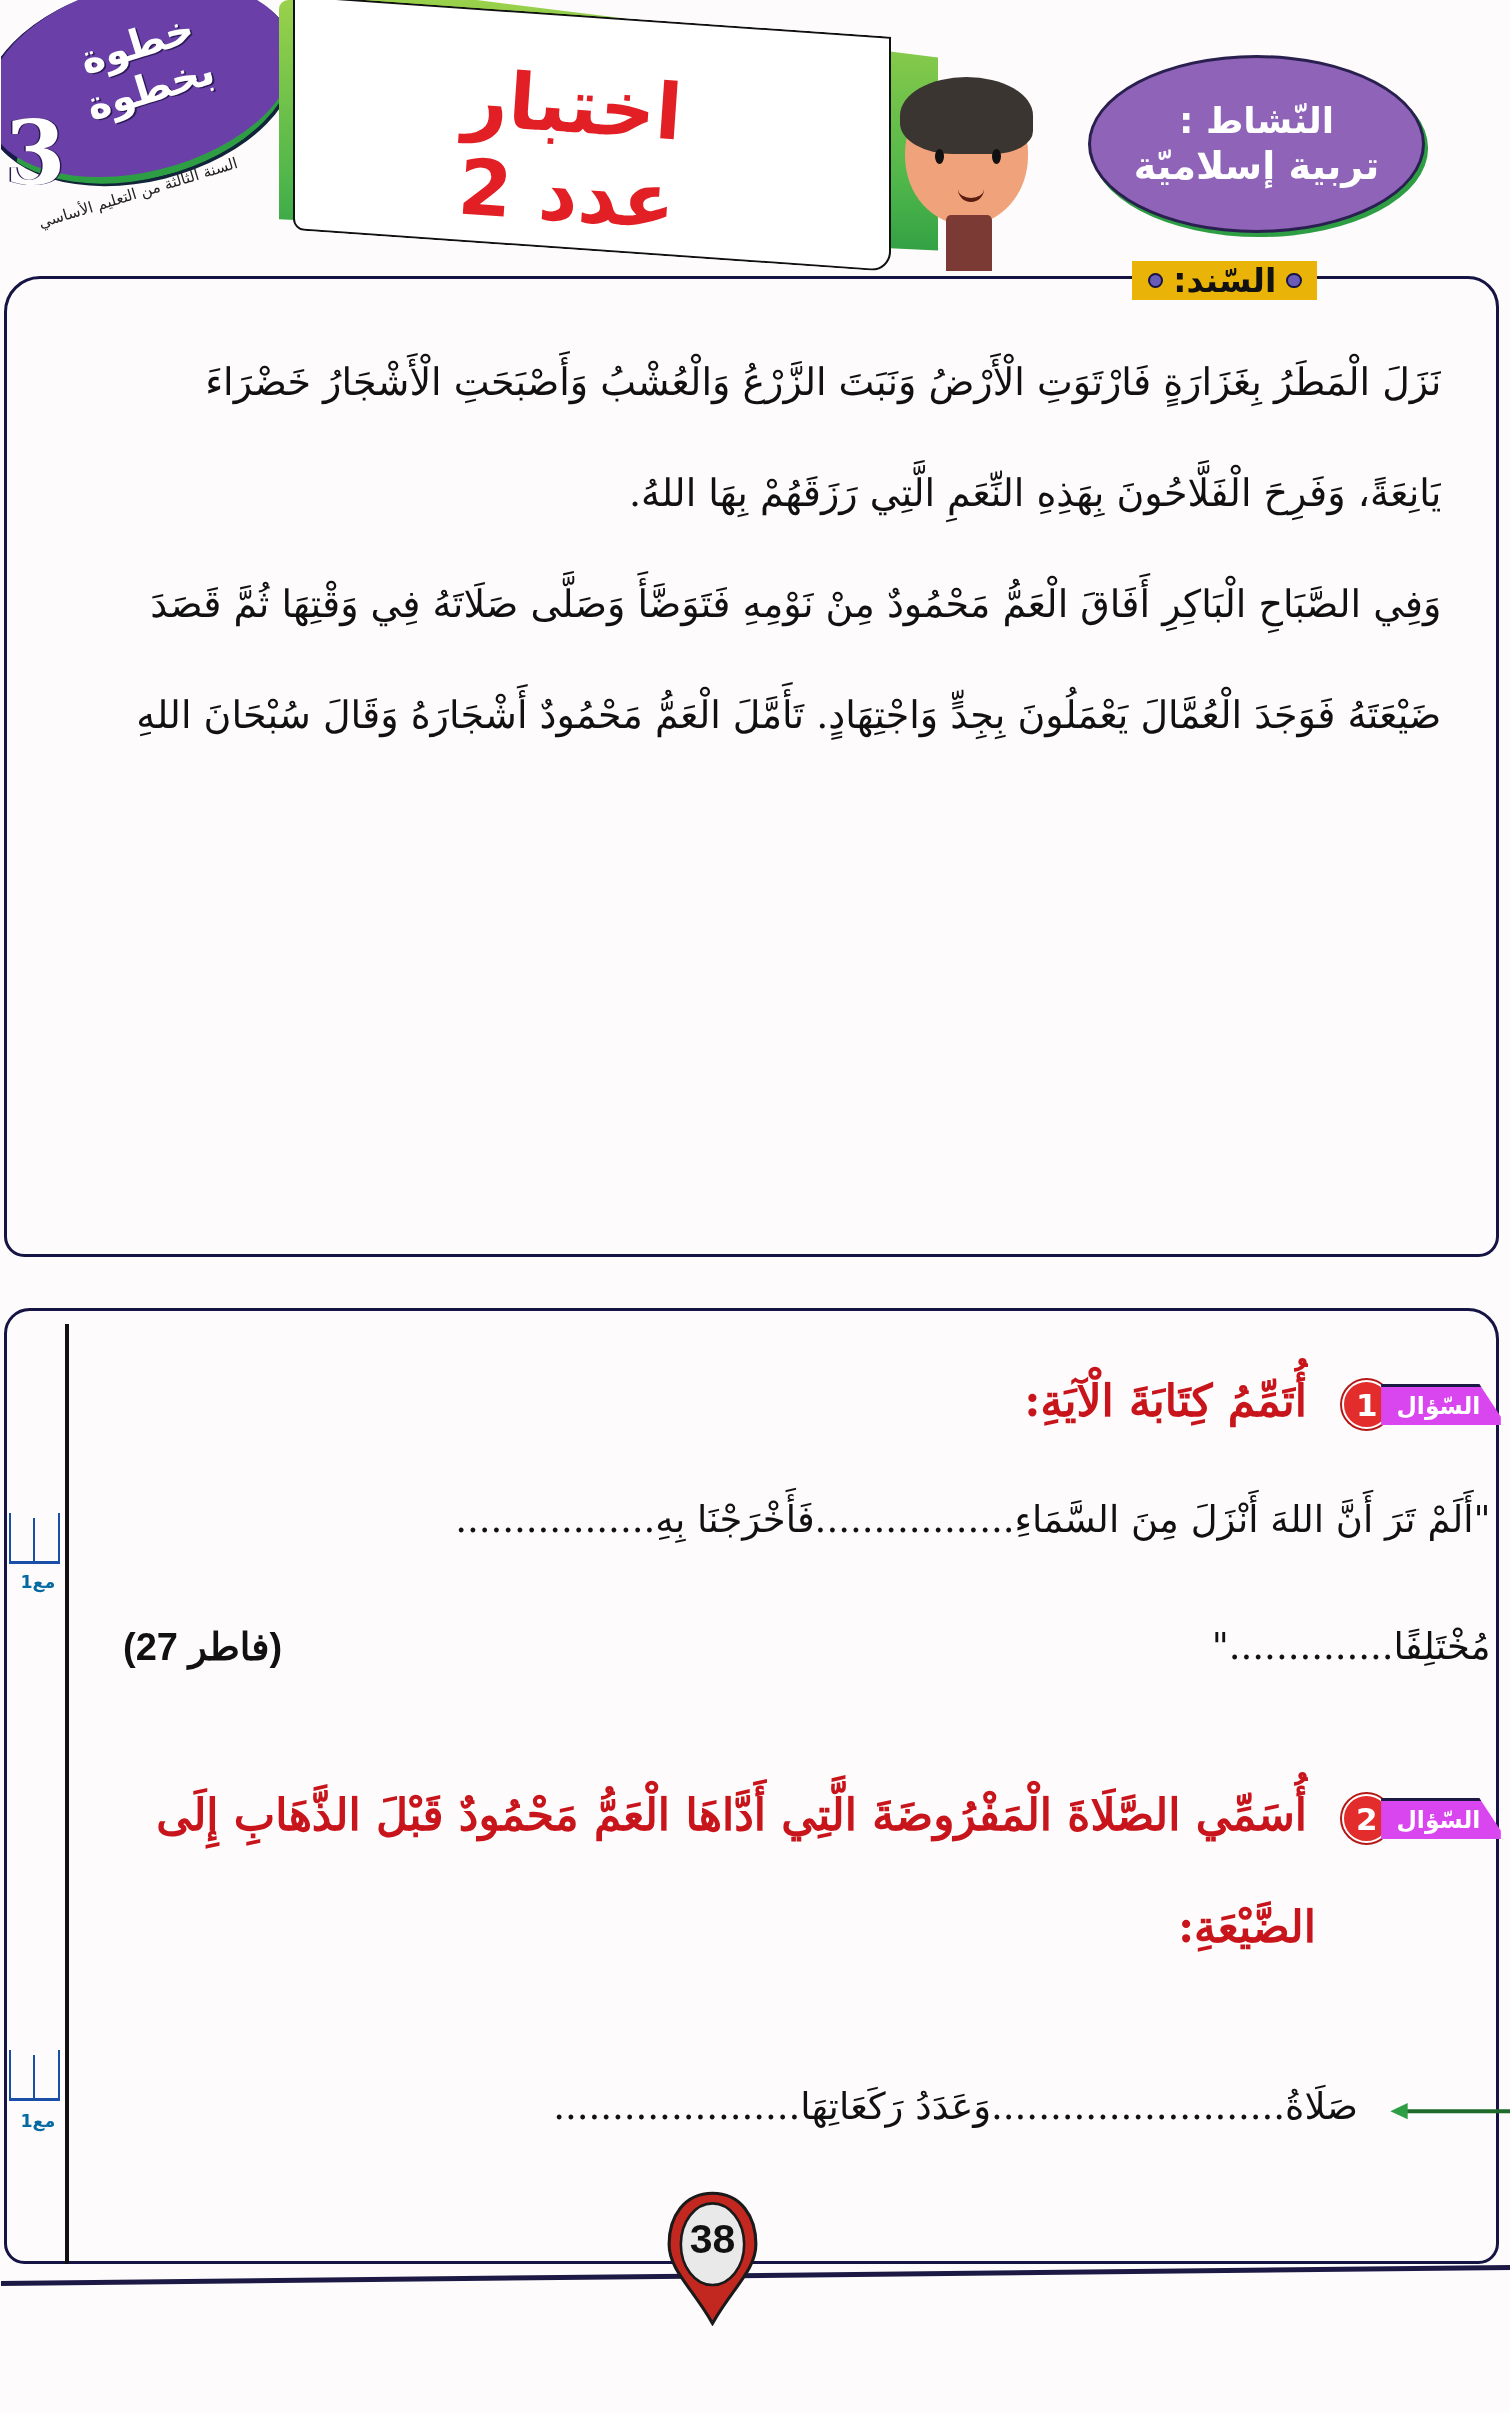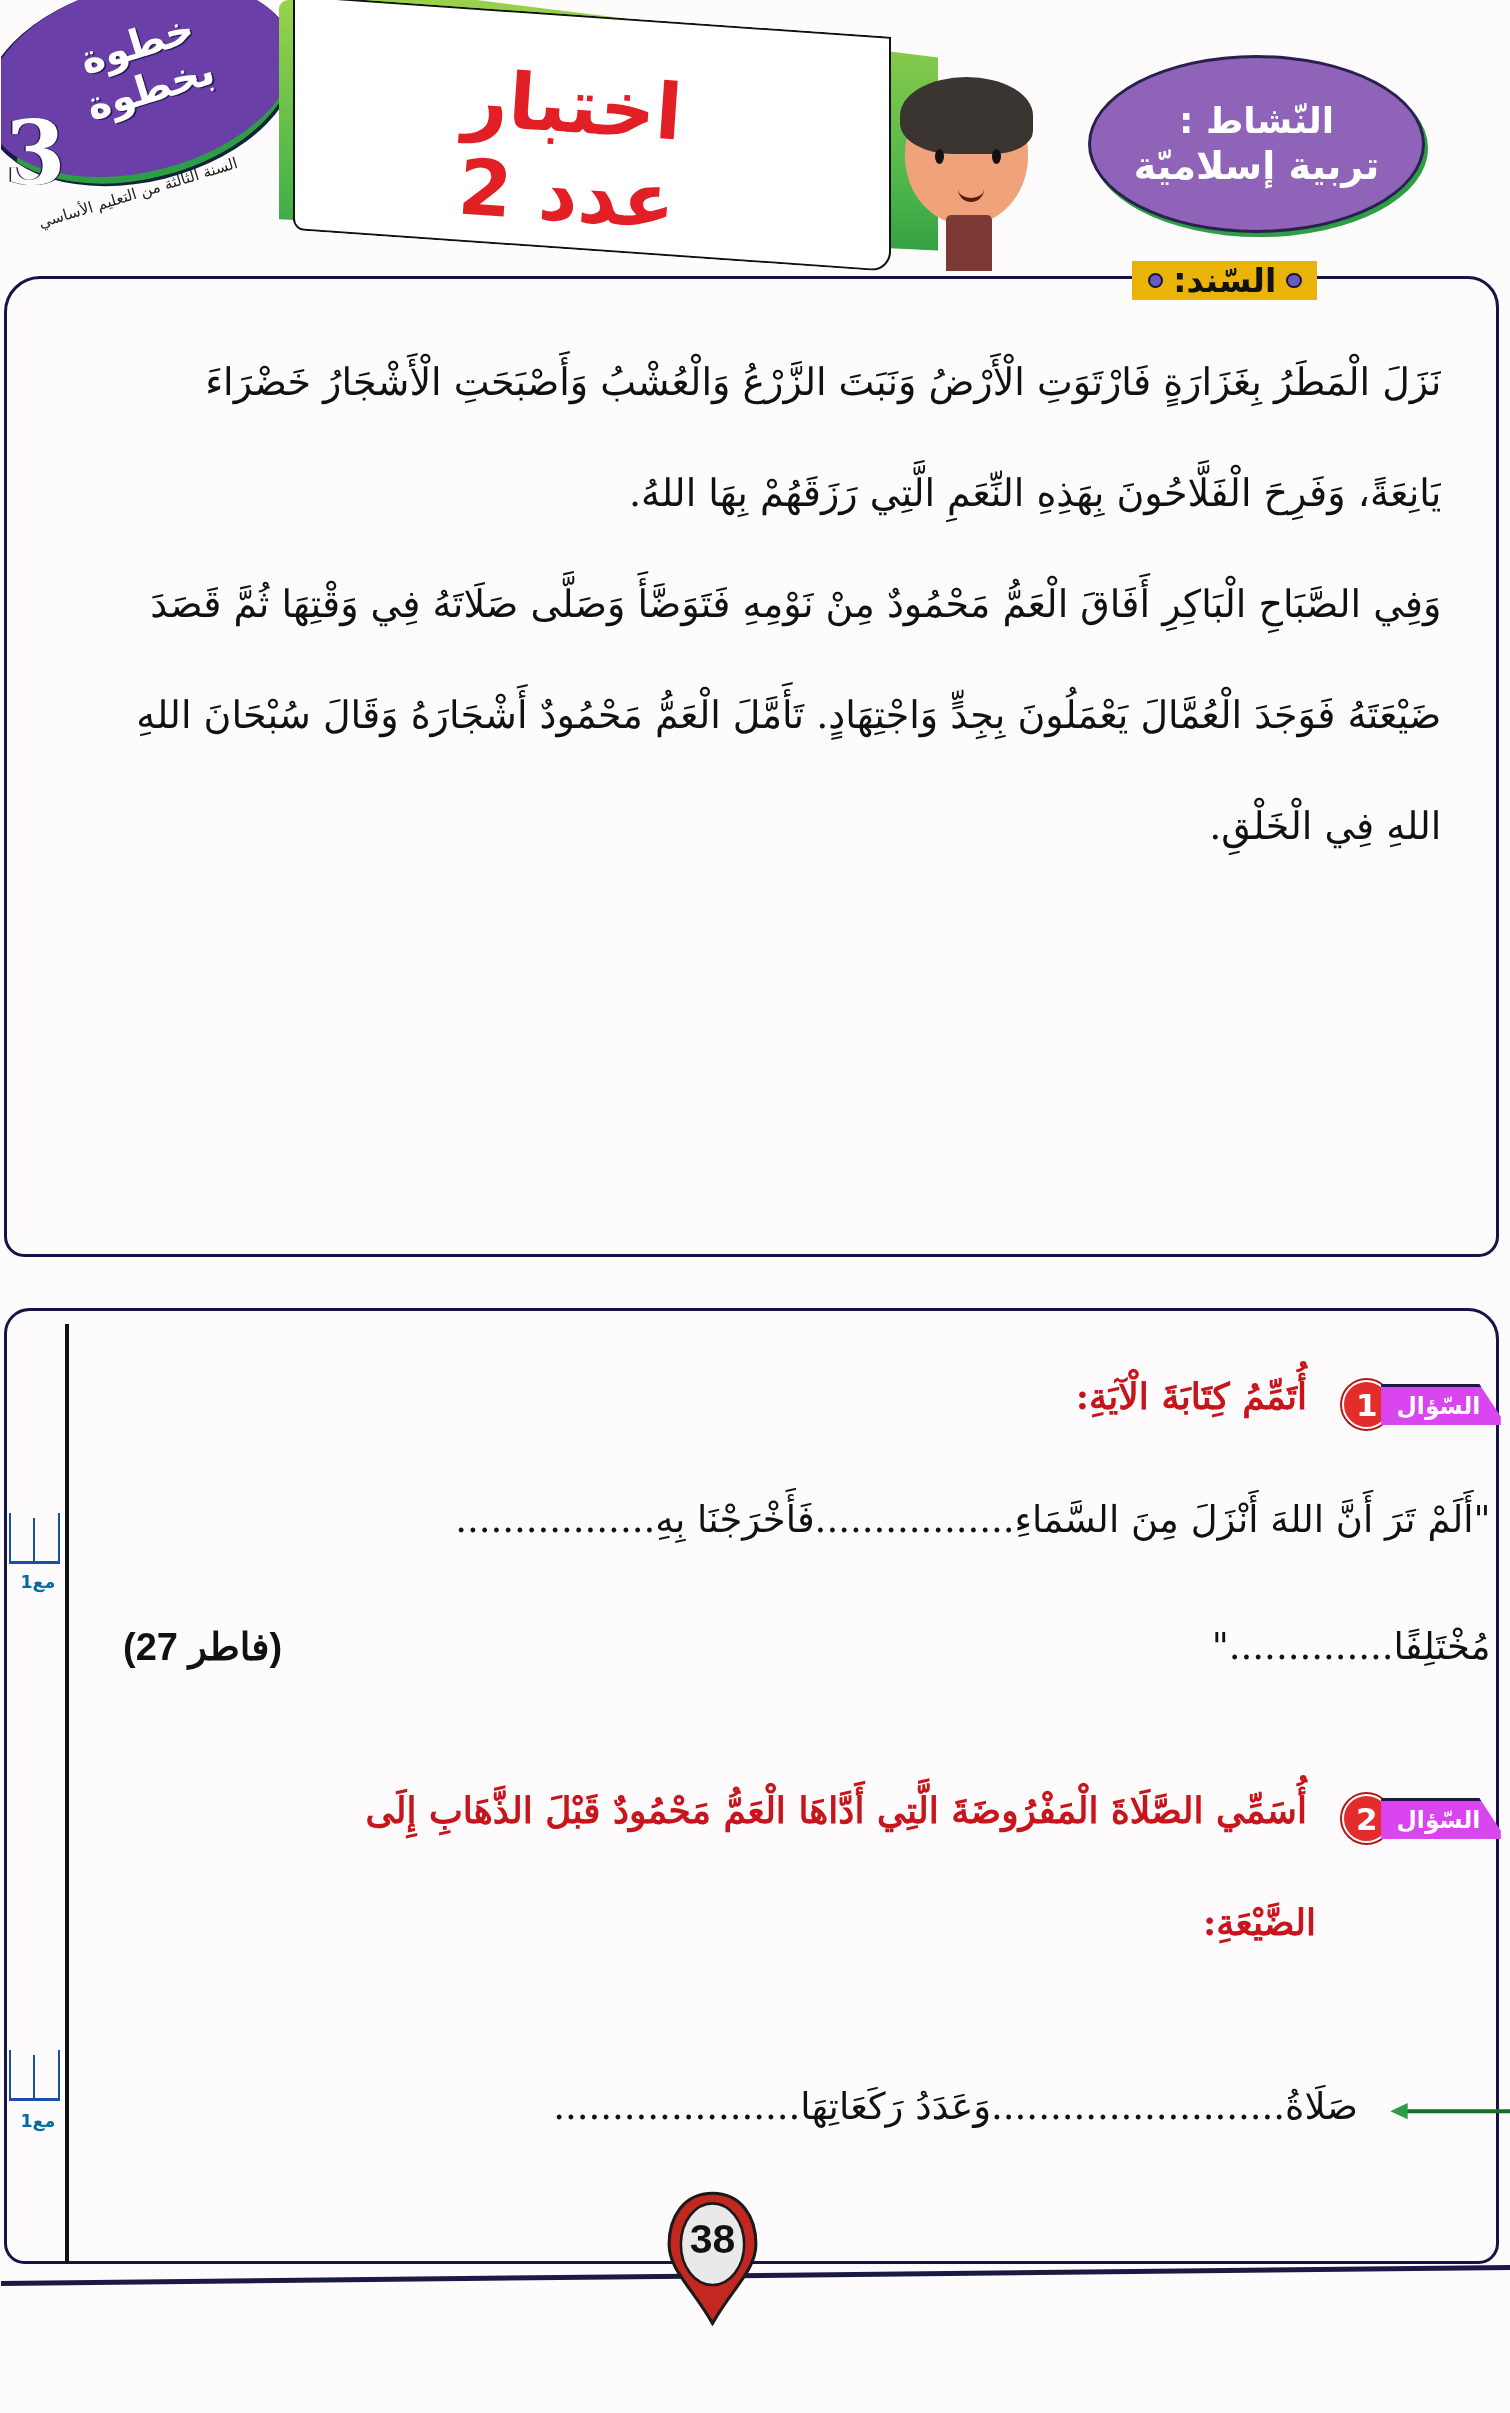--- a/index.html
+++ b/index.html
@@ -118,21 +118,21 @@
     clip-path: polygon(0 0, 82% 0, 100% 80%, 100% 100%, 0 100%);
   }
   .q-badge .num {
     width: 49px; height: 49px; border-radius: 50%; background: #e32c2c;
     border: 2.6px solid #fff; box-shadow: 0 0 0 2px #b51717;
     color: #fff; font-size: 31px; font-weight: bold;
     display: flex; align-items: center; justify-content: center; margin-right: -10.2px;
   }
   .q-title {
     position: absolute; font-family: "DejaVu Serif", serif; font-weight: bold;
-    color: #c8141b; font-size: 36px; text-align: right;
+    color: #c8141b; font-size: 44px; text-align: right;
   }
   .q-line {
     position: absolute; font-family: "DejaVu Serif", serif; font-size: 37px;
     color: #111; text-align: right; white-space: nowrap;
   }
   .ref {
     position: absolute; font-family: "Liberation Sans", sans-serif; font-weight: bold;
     font-size: 38px; color: #111;
   }
   .arrow-icon {
@@ -182,21 +182,20 @@
 <div class="passage-label">
   <span class="dot"></span>
   <span>السّند:</span>
   <span class="dot"></span>
 </div>
 <div class="passage-text">
   <p>نَزَلَ الْمَطَرُ بِغَزَارَةٍ فَارْتَوَتِ الْأَرْضُ وَنَبَتَ الزَّرْعُ وَالْعُشْبُ وَأَصْبَحَتِ الْأَشْجَارُ خَضْرَاءَ</p>
   <p>يَانِعَةً، وَفَرِحَ الْفَلَّاحُونَ بِهَذِهِ النِّعَمِ الَّتِي رَزَقَهُمْ بِهَا اللهُ.</p>
   <p>وَفِي الصَّبَاحِ الْبَاكِرِ أَفَاقَ الْعَمُّ مَحْمُودٌ مِنْ نَوْمِهِ فَتَوَضَّأَ وَصَلَّى صَلَاتَهُ فِي وَقْتِهَا ثُمَّ قَصَدَ</p>
   <p>ضَيْعَتَهُ فَوَجَدَ الْعُمَّالَ يَعْمَلُونَ بِجِدٍّ وَاجْتِهَادٍ. تَأَمَّلَ الْعَمُّ مَحْمُودٌ أَشْجَارَهُ وَقَالَ سُبْحَانَ اللهِ</p>
-  <p>اللهِ فِي الْخَلْقِ.</p>
 </div>
 
 <div class="questions-box"></div>
 <div class="margin-line"></div>
 
 <div class="score-box" style="top:1513px;">
     <div class="mid"></div>
   </div>
 <div class="score-label" style="top:1572px;">مع1</div>
 <div class="score-box" style="top:2050px;">

